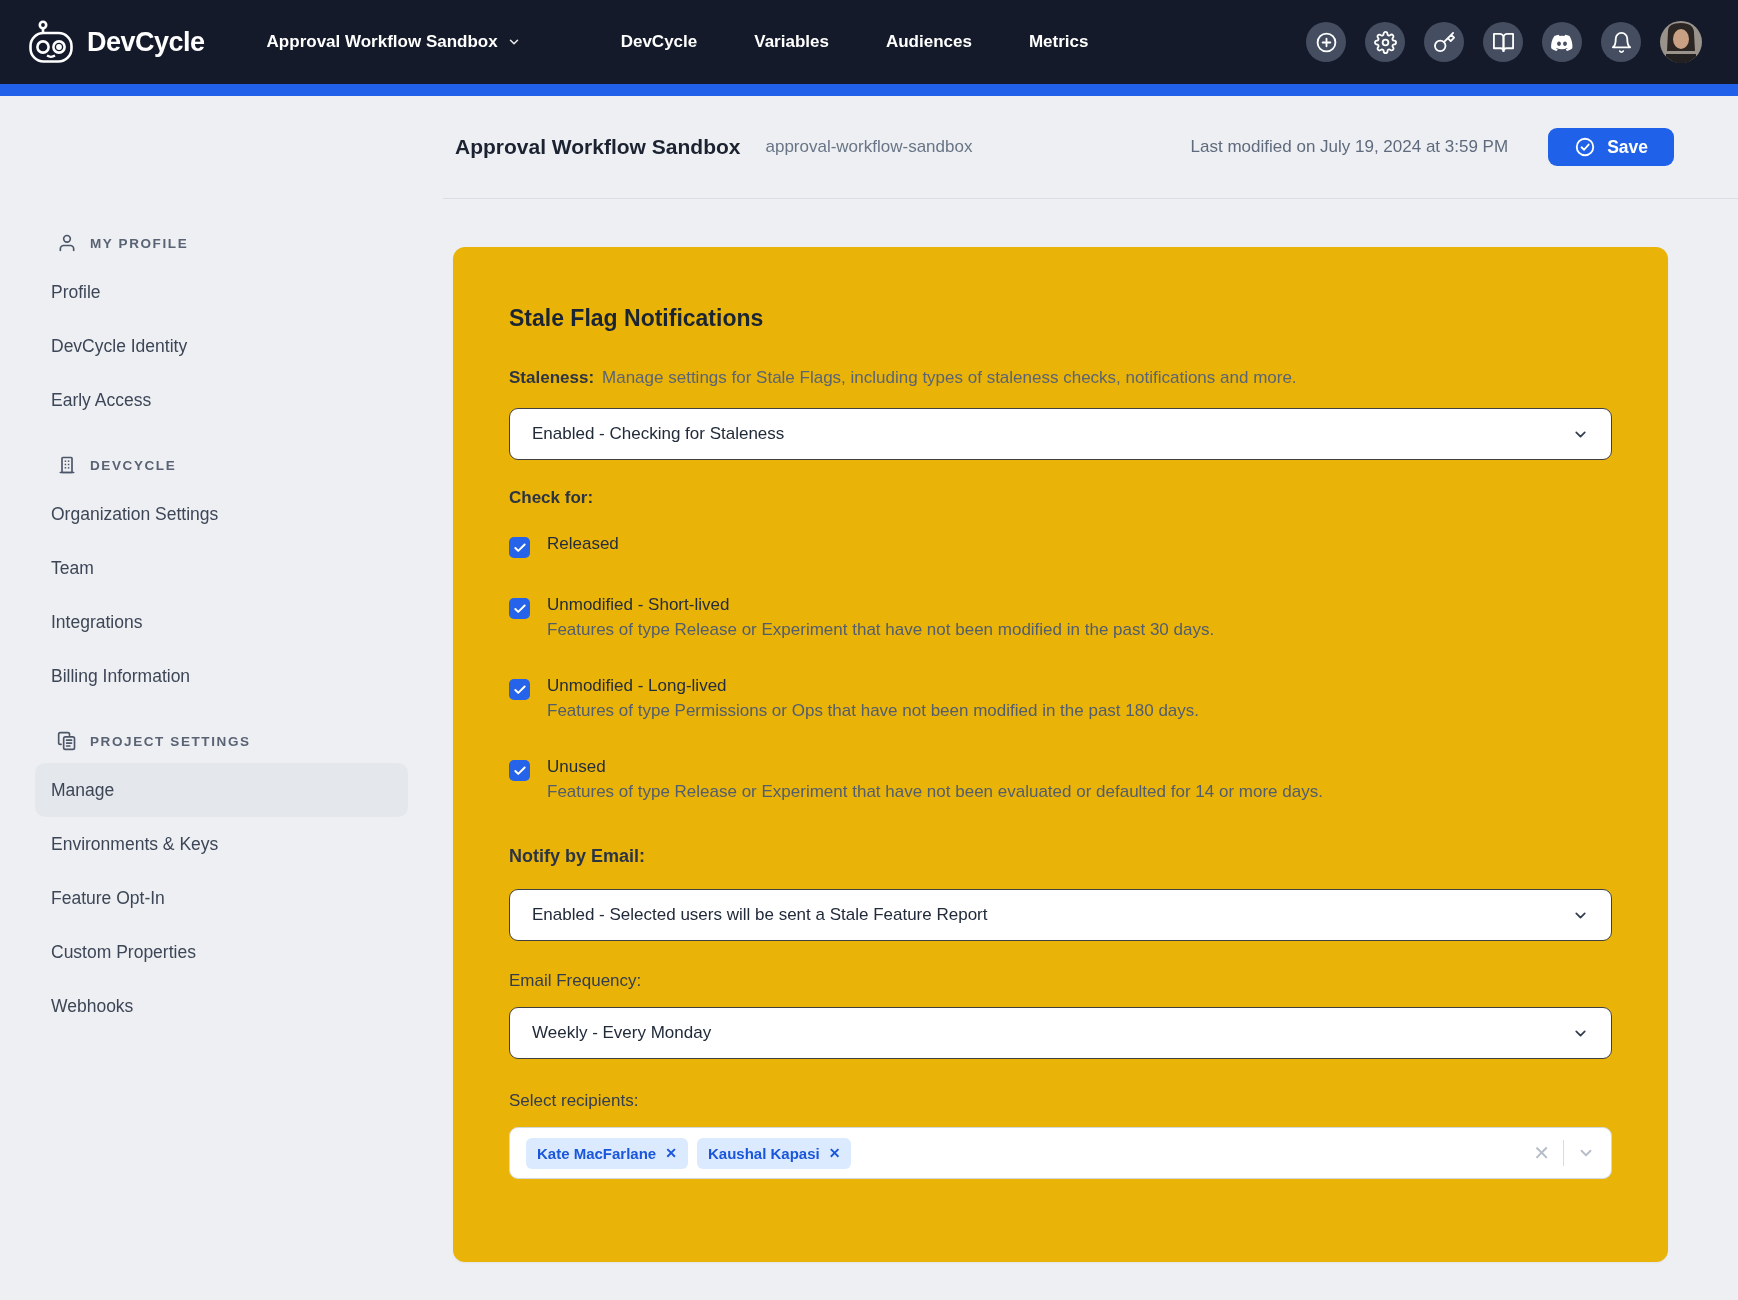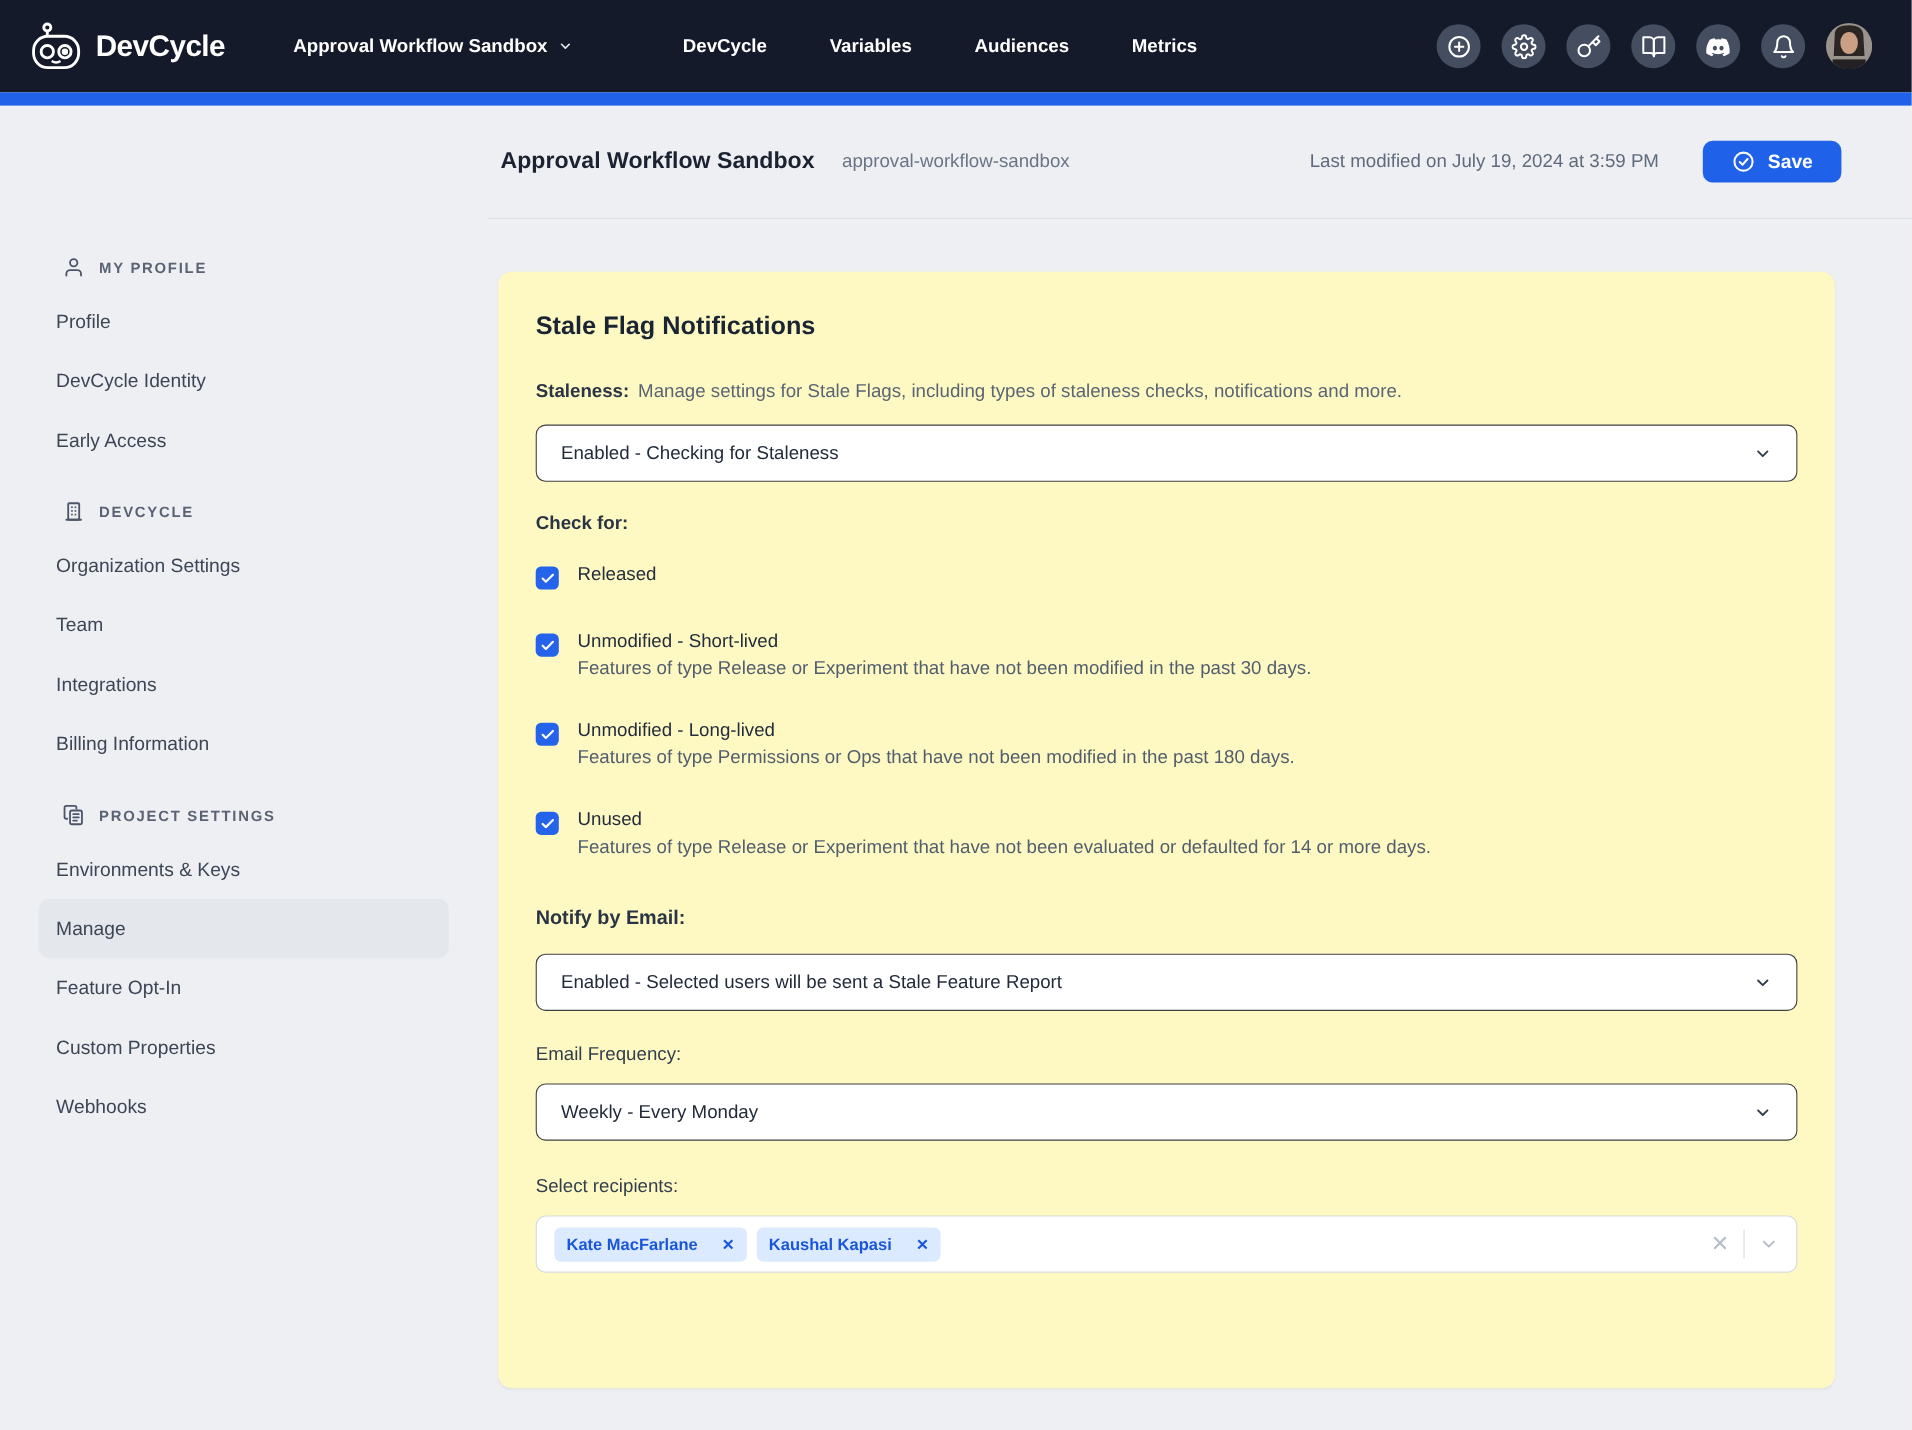--- a/index.html
+++ b/index.html
@@ -62,22 +62,22 @@
   .last-modified { margin-left:auto; font-size:17px; color:#5f6b7c; }
   .save-btn {
     margin-left:40px; height:38px; padding:0 26px; border:none; border-radius:9px;
     background:#1f62e9; color:#fff; font-size:17.5px; font-weight:bold;
     font-family:"Liberation Sans", sans-serif;
     display:flex; align-items:center; gap:11px; cursor:pointer;
   }
 
   .content-body { padding:48px 0 0 10px; }
   .card {
-    width:1215px; min-height:1015px; background:#fef9c3; border-radius:12px;
-    padding:34px; box-shadow:0 1px 2px rgba(16,24,40,.05);
+    width:1215px; min-height:1015px; background:#eab308; border-radius:12px;
+    padding:56px; box-shadow:0 1px 2px rgba(16,24,40,.05);
   }
   .card-title { font-size:23px; font-weight:bold; color:#1b2433; margin:2px 0 36px; }
   .staleness-line { font-size:17px; color:#5a6474; margin:0 0 20px; }
   .staleness-line .lead { font-weight:bold; color:#2b3444; margin-right:8px; }
 
   .select {
     height:52px; border:1px solid #404040; border-radius:9px; background:#fff;
     display:flex; align-items:center; justify-content:space-between;
     padding:0 22px; font-size:17px; color:#222b3a; cursor:pointer;
   }
@@ -96,21 +96,21 @@
   .mb30 { margin-bottom:30px; }
   .mb32 { margin-bottom:32px; }
   .field-label { font-size:17px; color:#333d4d; margin:0 0 16px; }
 
   .recipients-box {
     height:52px; border:1px solid #d3d9e1; border-radius:9px; background:#fff;
     display:flex; align-items:center; padding:0 16px; gap:9px;
   }
   .chip {
     background:#dbeafe; color:#1a56db; border-radius:6px; padding:7px 11px;
-    font-size:15px; font-weight:bold; display:flex; align-items:center; gap:22px; cursor:default;
+    font-size:15px; font-weight:bold; display:flex; align-items:center; gap:9px; cursor:default;
   }
   .chip .chip-x { font-size:14px; cursor:pointer; }
   .box-controls { margin-left:auto; display:flex; align-items:center; gap:13px; color:#b6bdc8; }
   .clear-x { font-size:20px; cursor:pointer; line-height:1; }
   .vdivider { width:1px; height:26px; background:#d8dce2; }
   .box-controls .chev { cursor:pointer; }
 </style>
 </head>
 <body>
 
@@ -242,22 +242,22 @@
           <svg width="20" height="20" viewBox="0 0 24 24" fill="none" stroke="currentColor" stroke-width="2" stroke-linecap="round" stroke-linejoin="round">
               <rect x="8" y="7" width="13" height="15" rx="2"></rect>
               <path d="M5 16H4a2 2 0 0 1-2-2V4a2 2 0 0 1 2-2h9a2 2 0 0 1 2 2v1"></path>
               <line x1="11.5" y1="11" x2="17.5" y2="11"></line>
               <line x1="11.5" y1="14.5" x2="17.5" y2="14.5"></line>
               <line x1="11.5" y1="18" x2="15.5" y2="18"></line>
             </svg>
         </span>
         <span>PROJECT SETTINGS</span>
       </div>
+      <div class="side-item active">Manage</div>
       <div class="side-item">Environments &amp; Keys</div>
-      <div class="side-item active">Manage</div>
       <div class="side-item">Feature Opt-In</div>
       <div class="side-item">Custom Properties</div>
       <div class="side-item">Webhooks</div>
     </div>
   </div>
 
   <div class="content">
     <div class="content-header">
       <span class="page-title">Approval Workflow Sandbox</span>
       <span class="slug">approval-workflow-sandbox</span>

